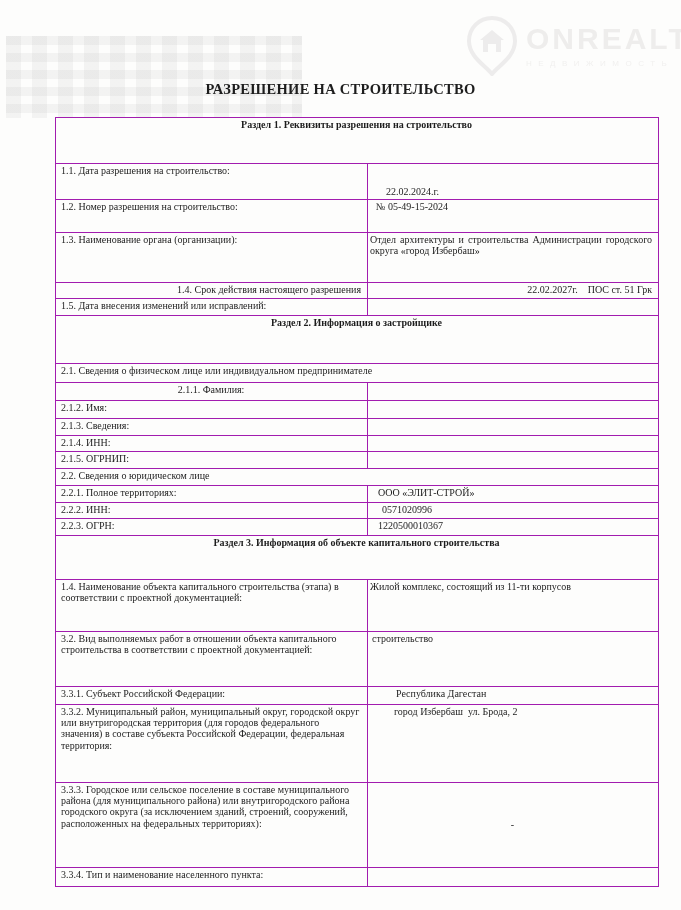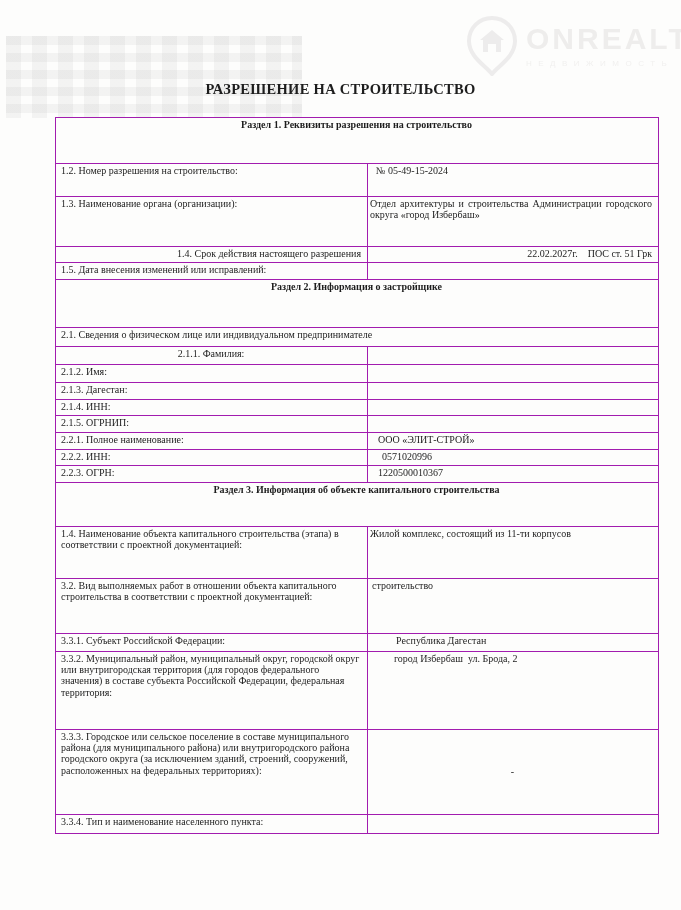--- a/index.html
+++ b/index.html
@@ -86,20 +86,24 @@
 
   <table class="permit" id="permit-table">
     <colgroup>
         <col style="width:312px">
         <col style="width:291px">
       </colgroup>
     <tbody>
         <tr style="height: 46px;">
           <td colspan="2" class="section">Раздел 1. Реквизиты разрешения на строительство</td>
         </tr>
+        <tr style="height: 36px;">
+          <td class="lbl">1.1. Дата разрешения на строительство:</td>
+          <td class="val" style="padding-left: 18px; vertical-align: bottom;">22.02.2024.г.</td>
+        </tr>
         <tr style="height: 33px;">
           <td class="lbl">1.2. Номер разрешения на строительство:</td>
           <td class="val" style="padding-left: 8px;">№ 05-49-15-2024</td>
         </tr>
         <tr style="height: 50px;">
           <td class="lbl">1.3. Наименование органа (организации):</td>
           <td class="val" style="padding-left: 2px; text-align: justify;">Отдел архитектуры и строительства Администрации городского округа «город Избербаш»</td>
         </tr>
         <tr style="height: 16px; text-align: right;">
           <td class="lbl">1.4. Срок действия настоящего разрешения</td>
@@ -117,33 +121,36 @@
         </tr>
         <tr style="height: 18px; text-align: center;">
           <td class="lbl">2.1.1. Фамилия:</td>
           <td class="val" style="padding-left: 8px;"></td>
         </tr>
         <tr style="height: 18px;">
           <td class="lbl">2.1.2. Имя:</td>
           <td class="val" style="padding-left: 8px;"></td>
         </tr>
         <tr style="height: 17px;">
-          <td class="lbl">2.1.3. Дагестан:</td>
+          <td class="lbl">2.1.3. Сведения:</td>
           <td class="val" style="padding-left: 8px;"></td>
         </tr>
         <tr style="height: 16px;">
           <td class="lbl">2.1.4. ИНН:</td>
           <td class="val" style="padding-left: 8px;"></td>
         </tr>
         <tr style="height: 17px; margin-top: 32px;">
           <td class="lbl">2.1.5. ОГРНИП:</td>
           <td class="val" style="padding-left: 8px;"></td>
         </tr>
         <tr style="height: 17px;">
-          <td class="lbl">2.2.1. Полное наименование:</td>
+          <td colspan="2" class="full">2.2. Сведения о юридическом лице</td>
+        </tr>
+        <tr style="height: 17px;">
+          <td class="lbl">2.2.1. Полное территориях:</td>
           <td class="val" style="padding-left: 10px;">ООО «ЭЛИТ-СТРОЙ»</td>
         </tr>
         <tr style="height: 16px;">
           <td class="lbl">2.2.2. ИНН:</td>
           <td class="val" style="padding-left: 14px;">0571020996</td>
         </tr>
         <tr style="height: 17px;">
           <td class="lbl">2.2.3. ОГРН:</td>
           <td class="val" style="padding-left: 10px;">1220500010367</td>
         </tr>

